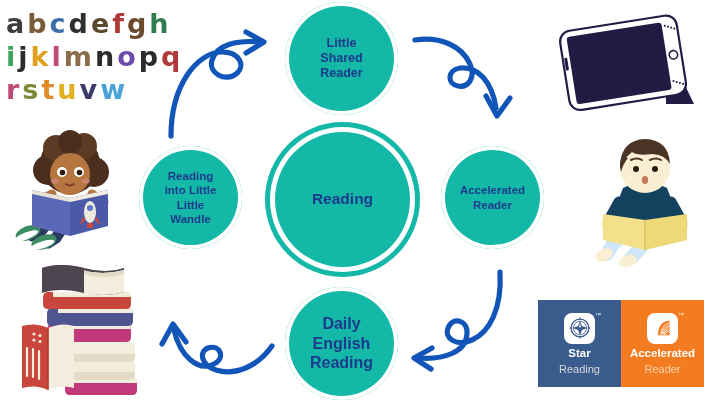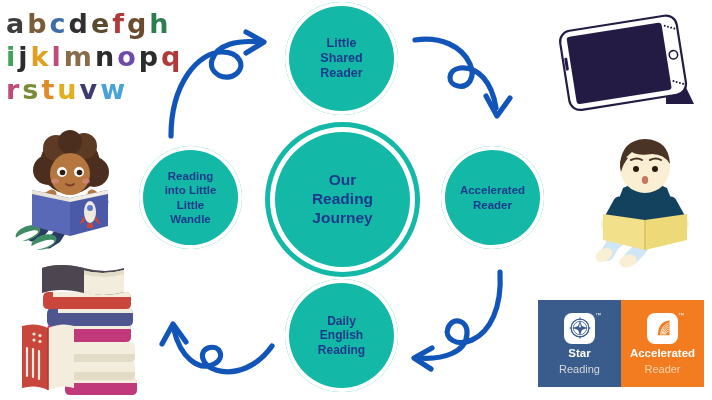--- a/index.html
+++ b/index.html
@@ -27,21 +27,21 @@
   .circle .lbl{position:relative;z-index:2;padding:0 6px;}
 
   #c-center{
     left:265px;top:122px;width:155px;height:155px;
     font-size:15.5px;
   }
   #c-center .ringwrap{box-shadow:inset 0 0 0 5px #ffffff;margin:5px;}
   #c-top{left:285px;top:2px;width:113px;height:113px;font-size:12.5px;}
   #c-left{left:139px;top:146px;width:103px;height:103px;font-size:11.5px;}
   #c-right{left:441px;top:146px;width:103px;height:103px;font-size:11.5px;}
-  #c-bottom{left:285px;top:279px;width:113px;height:113px;font-size:12px;}
+  #c-bottom{left:285px;top:287px;width:113px;height:113px;font-size:16px;}
 
   .circle .ln{display:block;}
 
   
   .arrows{position:absolute;left:0;top:0;width:712px;height:400px;}
 
   
   #alphabet{position:absolute;left:6px;top:6px;width:172px;height:104px;}
   .alpharow{display:flex;align-items:flex-end;gap:3px;height:33px;}
   .alphaletter{
@@ -320,23 +320,21 @@
     <div class="lbl">
       <span class="ln">Daily</span>
       <span class="ln">English</span>
       <span class="ln">Reading</span>
     </div>
   </div>
 
   <div class="circle" id="c-center">
     <div class="ringwrap"></div>
     <div class="lbl">
-      <span class="ln">Our</span>
       <span class="ln">Reading</span>
-      <span class="ln">Journey</span>
     </div>
   </div>
 
   <div id="logos">
     <div class="logo-tile" id="logo-star">
       <div class="logo-badge">
         <svg viewBox="0 0 32 32" width="26" height="26">
           <circle cx="16" cy="16" r="11" fill="none" stroke="#3A5C8C" stroke-width="1.6"></circle>
           <circle cx="16" cy="16" r="8.2" fill="none" stroke="#3A5C8C" stroke-width="1"></circle>
           <path d="M16 7 L18.4 13.6 L25 16 L18.4 18.4 L16 25 L13.6 18.4 L7 16 L13.6 13.6 Z" fill="#3A5C8C"></path>

